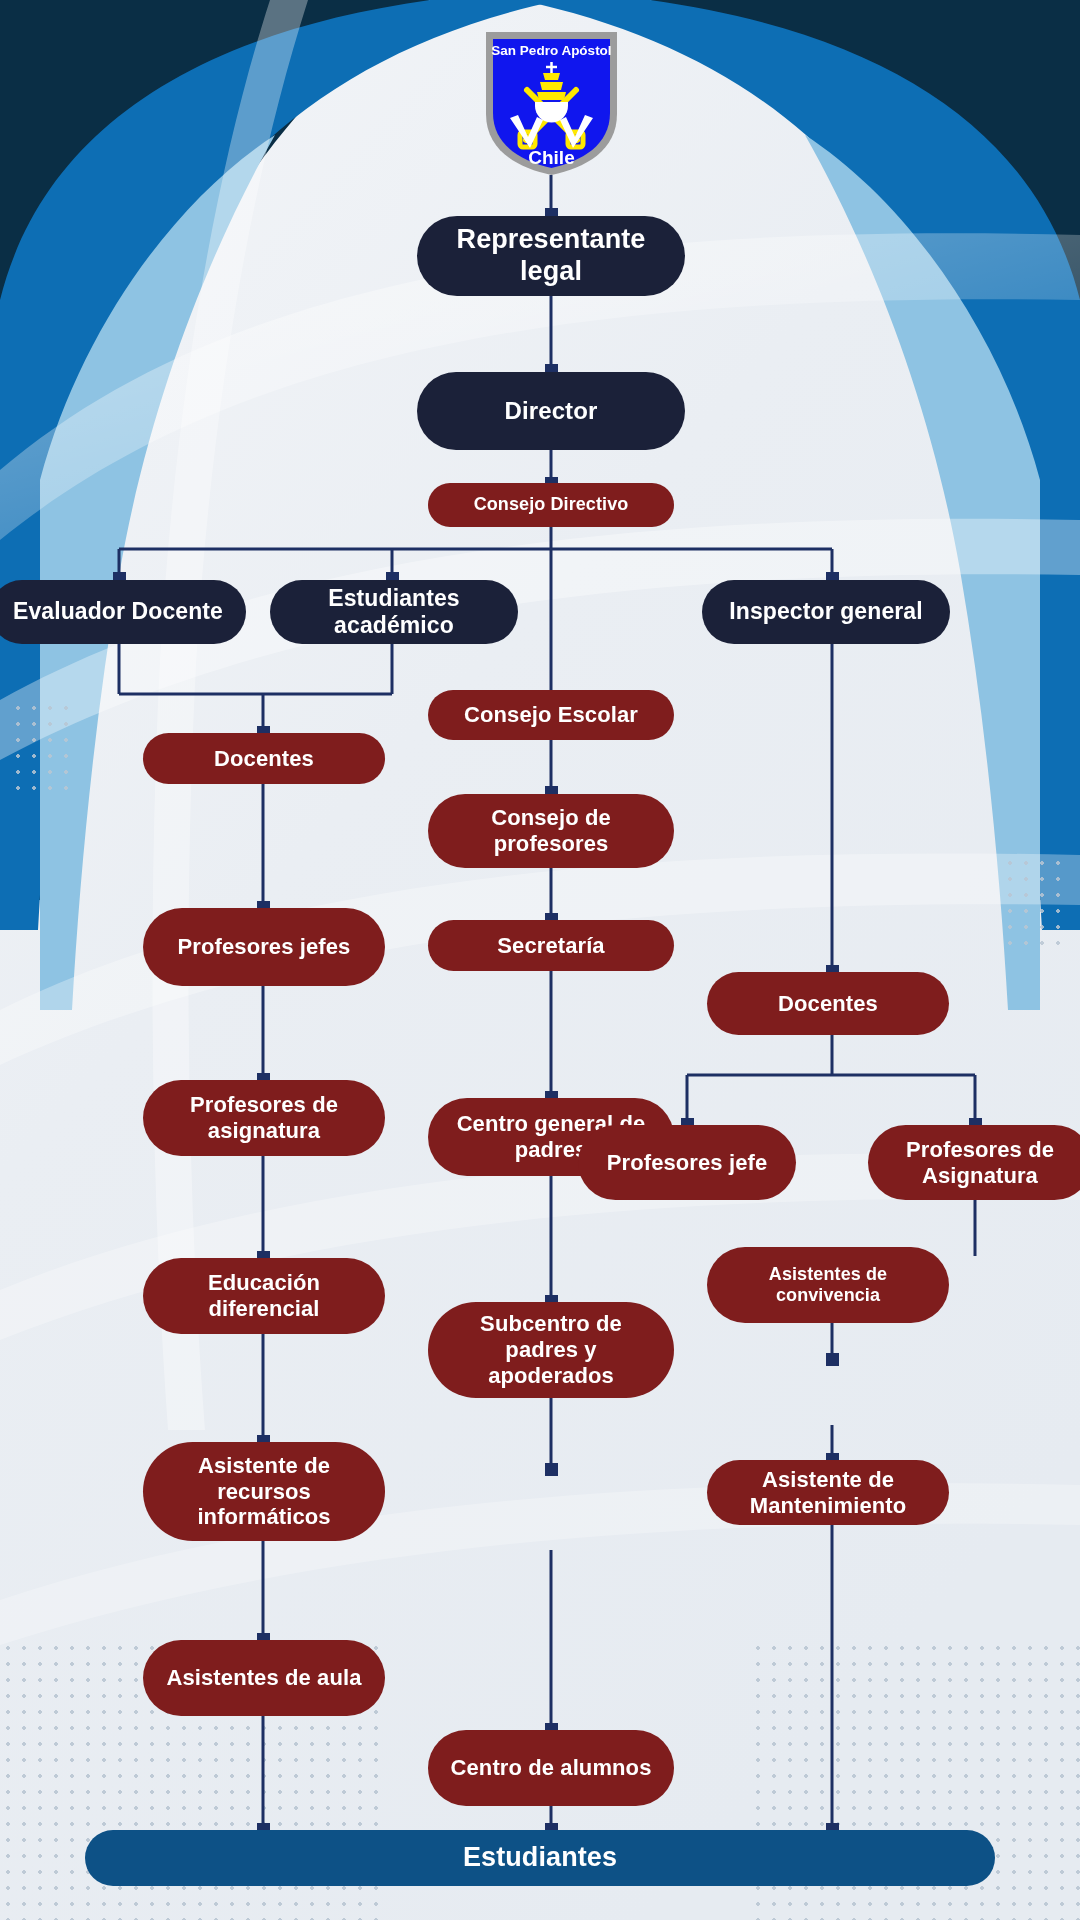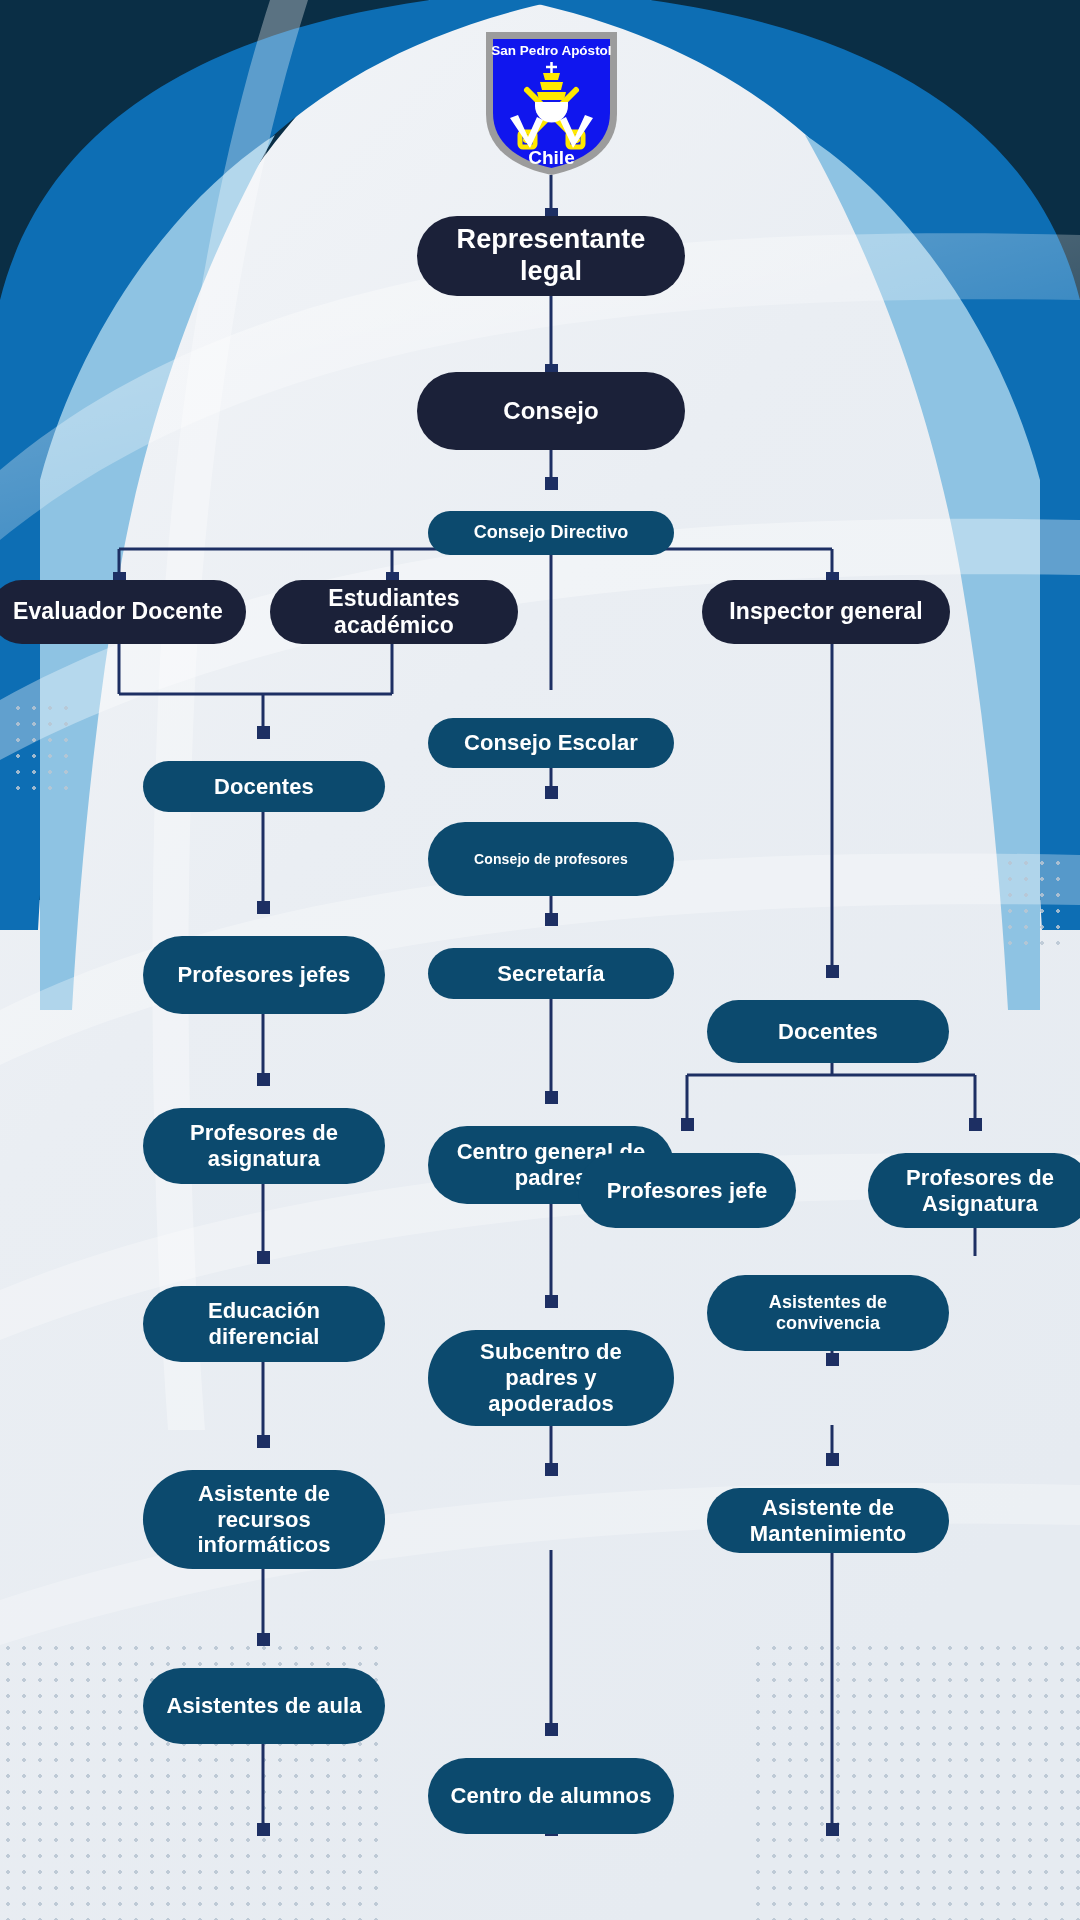--- a/index.html
+++ b/index.html
@@ -42,21 +42,21 @@
     color:#ffffff;
     font-weight:bold;
     border-radius:999px;
     box-sizing:border-box;
     line-height:1.18;
     padding:12px 14px;
     letter-spacing:.1px;
     text-rendering:optimizeLegibility;
   }
   .n-dark   { background:#1b2139; }
-  .n-navy   { background:#0c4a6e;margin-top:28px; }
+  .n-navy   { background:#7f1d1d; }
   .n-blue   { background:#0d5186; }
 
   .logo { position:absolute; z-index:4; }
 </style>
 </head>
 <body>
 
 <div id="bg">
   <svg viewBox="0 0 1080 1920" xmlns="http://www.w3.org/2000/svg" aria-hidden="true">
     <defs>
@@ -222,41 +222,42 @@
     <path d="M38,87 l10,22 l9,-20 l6,3 l-13,28 l-20,-30 z" fill="#ffffff"></path>
     <path d="M105,87 l-10,22 l-9,-20 l-6,3 l13,28 l20,-30 z" fill="#ffffff"></path>
     <text x="71.5" y="136" text-anchor="middle" font-family="'Liberation Sans',sans-serif" font-size="19" font-weight="bold" fill="#ffffff">Chile</text>
   </svg>
 </div>
 
 <div id="chart">
 
   <div class="node n-dark" style="left:417px; top:216px; width:268px; height:80px; font-size:27px;">Representante legal</div>
 
-  <div class="node n-dark" style="left:417px; top:372px; width:268px; height:78px; font-size:24px;">Consejo</div>
+  <div class="node n-dark" style="left:417px; top:372px; width:268px; height:78px; font-size:24px;">Director</div>
 
   <div class="node n-navy" style="left:428px; top:483px; width:246px; height:44px; font-size:18px;">Consejo Directivo</div>
 
   <div class="node n-dark" style="left:-10px; top:580px; width:256px; height:64px; font-size:23px;">Evaluador Docente</div>
   <div class="node n-dark" style="left:270px; top:580px; width:248px; height:64px; font-size:23px;">Estudiantes académico</div>
   <div class="node n-dark" style="left:702px; top:580px; width:248px; height:64px; font-size:23px;">Inspector general</div>
 
   <div class="node n-navy" style="left:428px; top:690px; width:246px; height:50px; font-size:22px;">Consejo Escolar</div>
-  <div class="node n-navy" style="left:428px; top:794px; width:246px; height:74px; font-size:14px;">Consejo de profesores</div>
+  <div class="node n-navy" style="left:428px; top:794px; width:246px; height:74px; font-size:22px;">Consejo de profesores</div>
   <div class="node n-navy" style="left:428px; top:920px; width:246px; height:51px; font-size:22px;">Secretaría</div>
   <div class="node n-navy" style="left:428px; top:1098px; width:246px; height:78px; font-size:22px;">Centro general de padres</div>
   <div class="node n-navy" style="left:428px; top:1302px; width:246px; height:96px; font-size:22px;">Subcentro de padres y apoderados</div>
   <div class="node n-navy" style="left:428px; top:1730px; width:246px; height:76px; font-size:22px;">Centro de alumnos</div>
 
   <div class="node n-navy" style="left:143px; top:733px; width:242px; height:51px; font-size:22px;">Docentes</div>
   <div class="node n-navy" style="left:143px; top:908px; width:242px; height:78px; font-size:22px;">Profesores jefes</div>
   <div class="node n-navy" style="left:143px; top:1080px; width:242px; height:76px; font-size:22px;">Profesores de asignatura</div>
   <div class="node n-navy" style="left:143px; top:1258px; width:242px; height:76px; font-size:22px;">Educación diferencial</div>
   <div class="node n-navy" style="left:143px; top:1442px; width:242px; height:99px; font-size:22px;">Asistente de recursos informáticos</div>
   <div class="node n-navy" style="left:143px; top:1640px; width:242px; height:76px; font-size:22px;">Asistentes de aula</div>
 
   <div class="node n-navy" style="left:707px; top:972px; width:242px; height:63px; font-size:22px;">Docentes</div>
   <div class="node n-navy" style="left:578px; top:1125px; width:218px; height:75px; font-size:22px;">Profesores jefe</div>
   <div class="node n-navy" style="left:868px; top:1125px; width:224px; height:75px; font-size:22px;">Profesores de Asignatura</div>
   <div class="node n-navy" style="left:707px; top:1247px; width:242px; height:76px; font-size:18px;">Asistentes de convivencia</div>
   <div class="node n-navy" style="left:707px; top:1460px; width:242px; height:65px; font-size:22px;">Asistente de Mantenimiento</div>
 
+  <div class="node n-blue" style="left:85px; top:1830px; width:910px; height:56px; font-size:27px;">Estudiantes</div>
 </div>
 
 </body></html>

